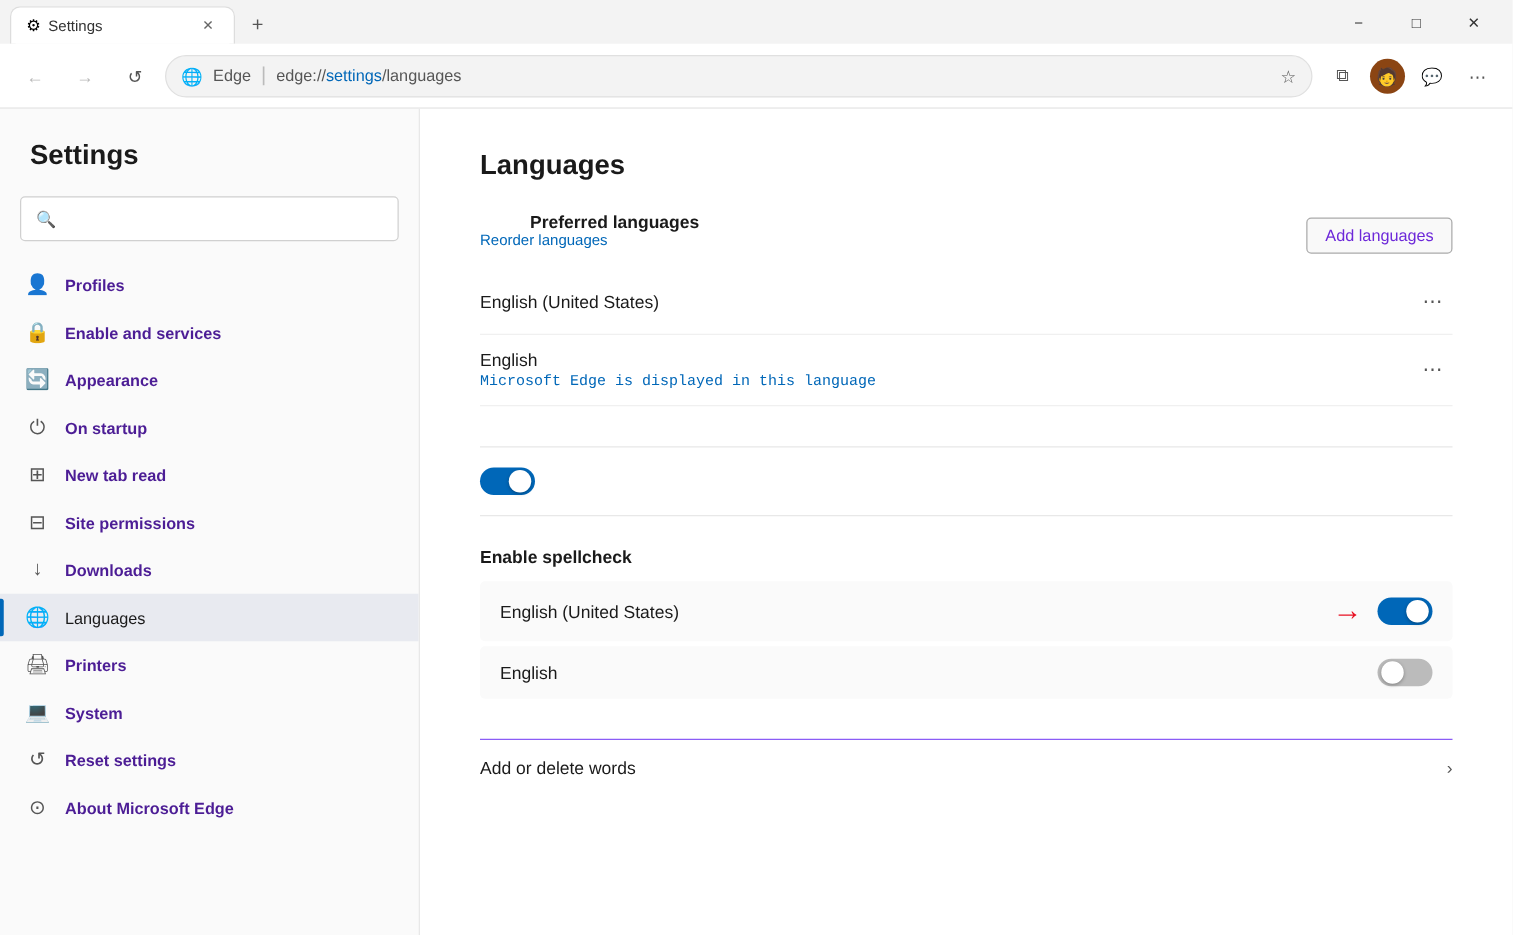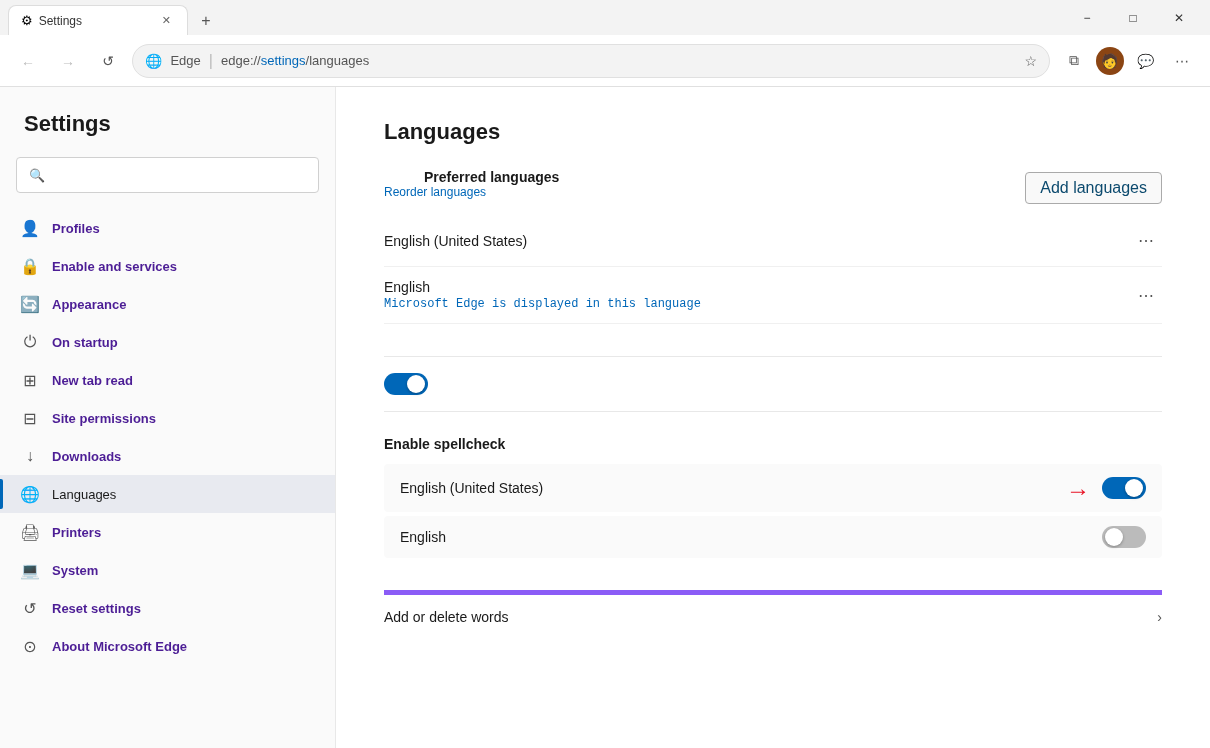--- a/index.html
+++ b/index.html
@@ -238,22 +238,22 @@
       font-size: 12px;
       color: #0067b8;
       margin-bottom: 8px;
       cursor: pointer;
     }
     .add-lang-btn {
       padding: 6px 14px;
       border: 1px solid #aaa;
       border-radius: 4px;
       background: #f9f9f9;
-      font-size: 16px;
-      color: #0c4a6e;
+      font-size: 13px;
+      color: #6d28d9;
       cursor: pointer;
     }
     .lang-item {
       display: flex;
       align-items: center;
       padding: 12px 0;
       border-bottom: 1px solid #f0f0f0;
     }
     .lang-name { font-size: 14px; color: #1a1a1a; flex: 1; }
     .lang-sub { font-size: 12px; color: #0067b8; margin-top: 2px; font-family: Liberation Mono, monospace; }
@@ -327,21 +327,21 @@
       color: #e81123;
       font-size: 24px;
       margin-right: 12px;
     }
 
     
     .add-delete-row {
       display: flex;
       align-items: center;
       padding: 14px 0;
-      border-top: 5px solid #8b5cf6;
+      border-top: 1px solid #8b5cf6;
       cursor: pointer;
     }
     .add-delete-label { font-size: 14px; color: #1a1a1a; flex: 1; }
     .chevron-right { font-size: 14px; color: #555; }
   </style>
 </head>
 <body>
 
 <div class="title-bar">
   <div class="tab-area">

